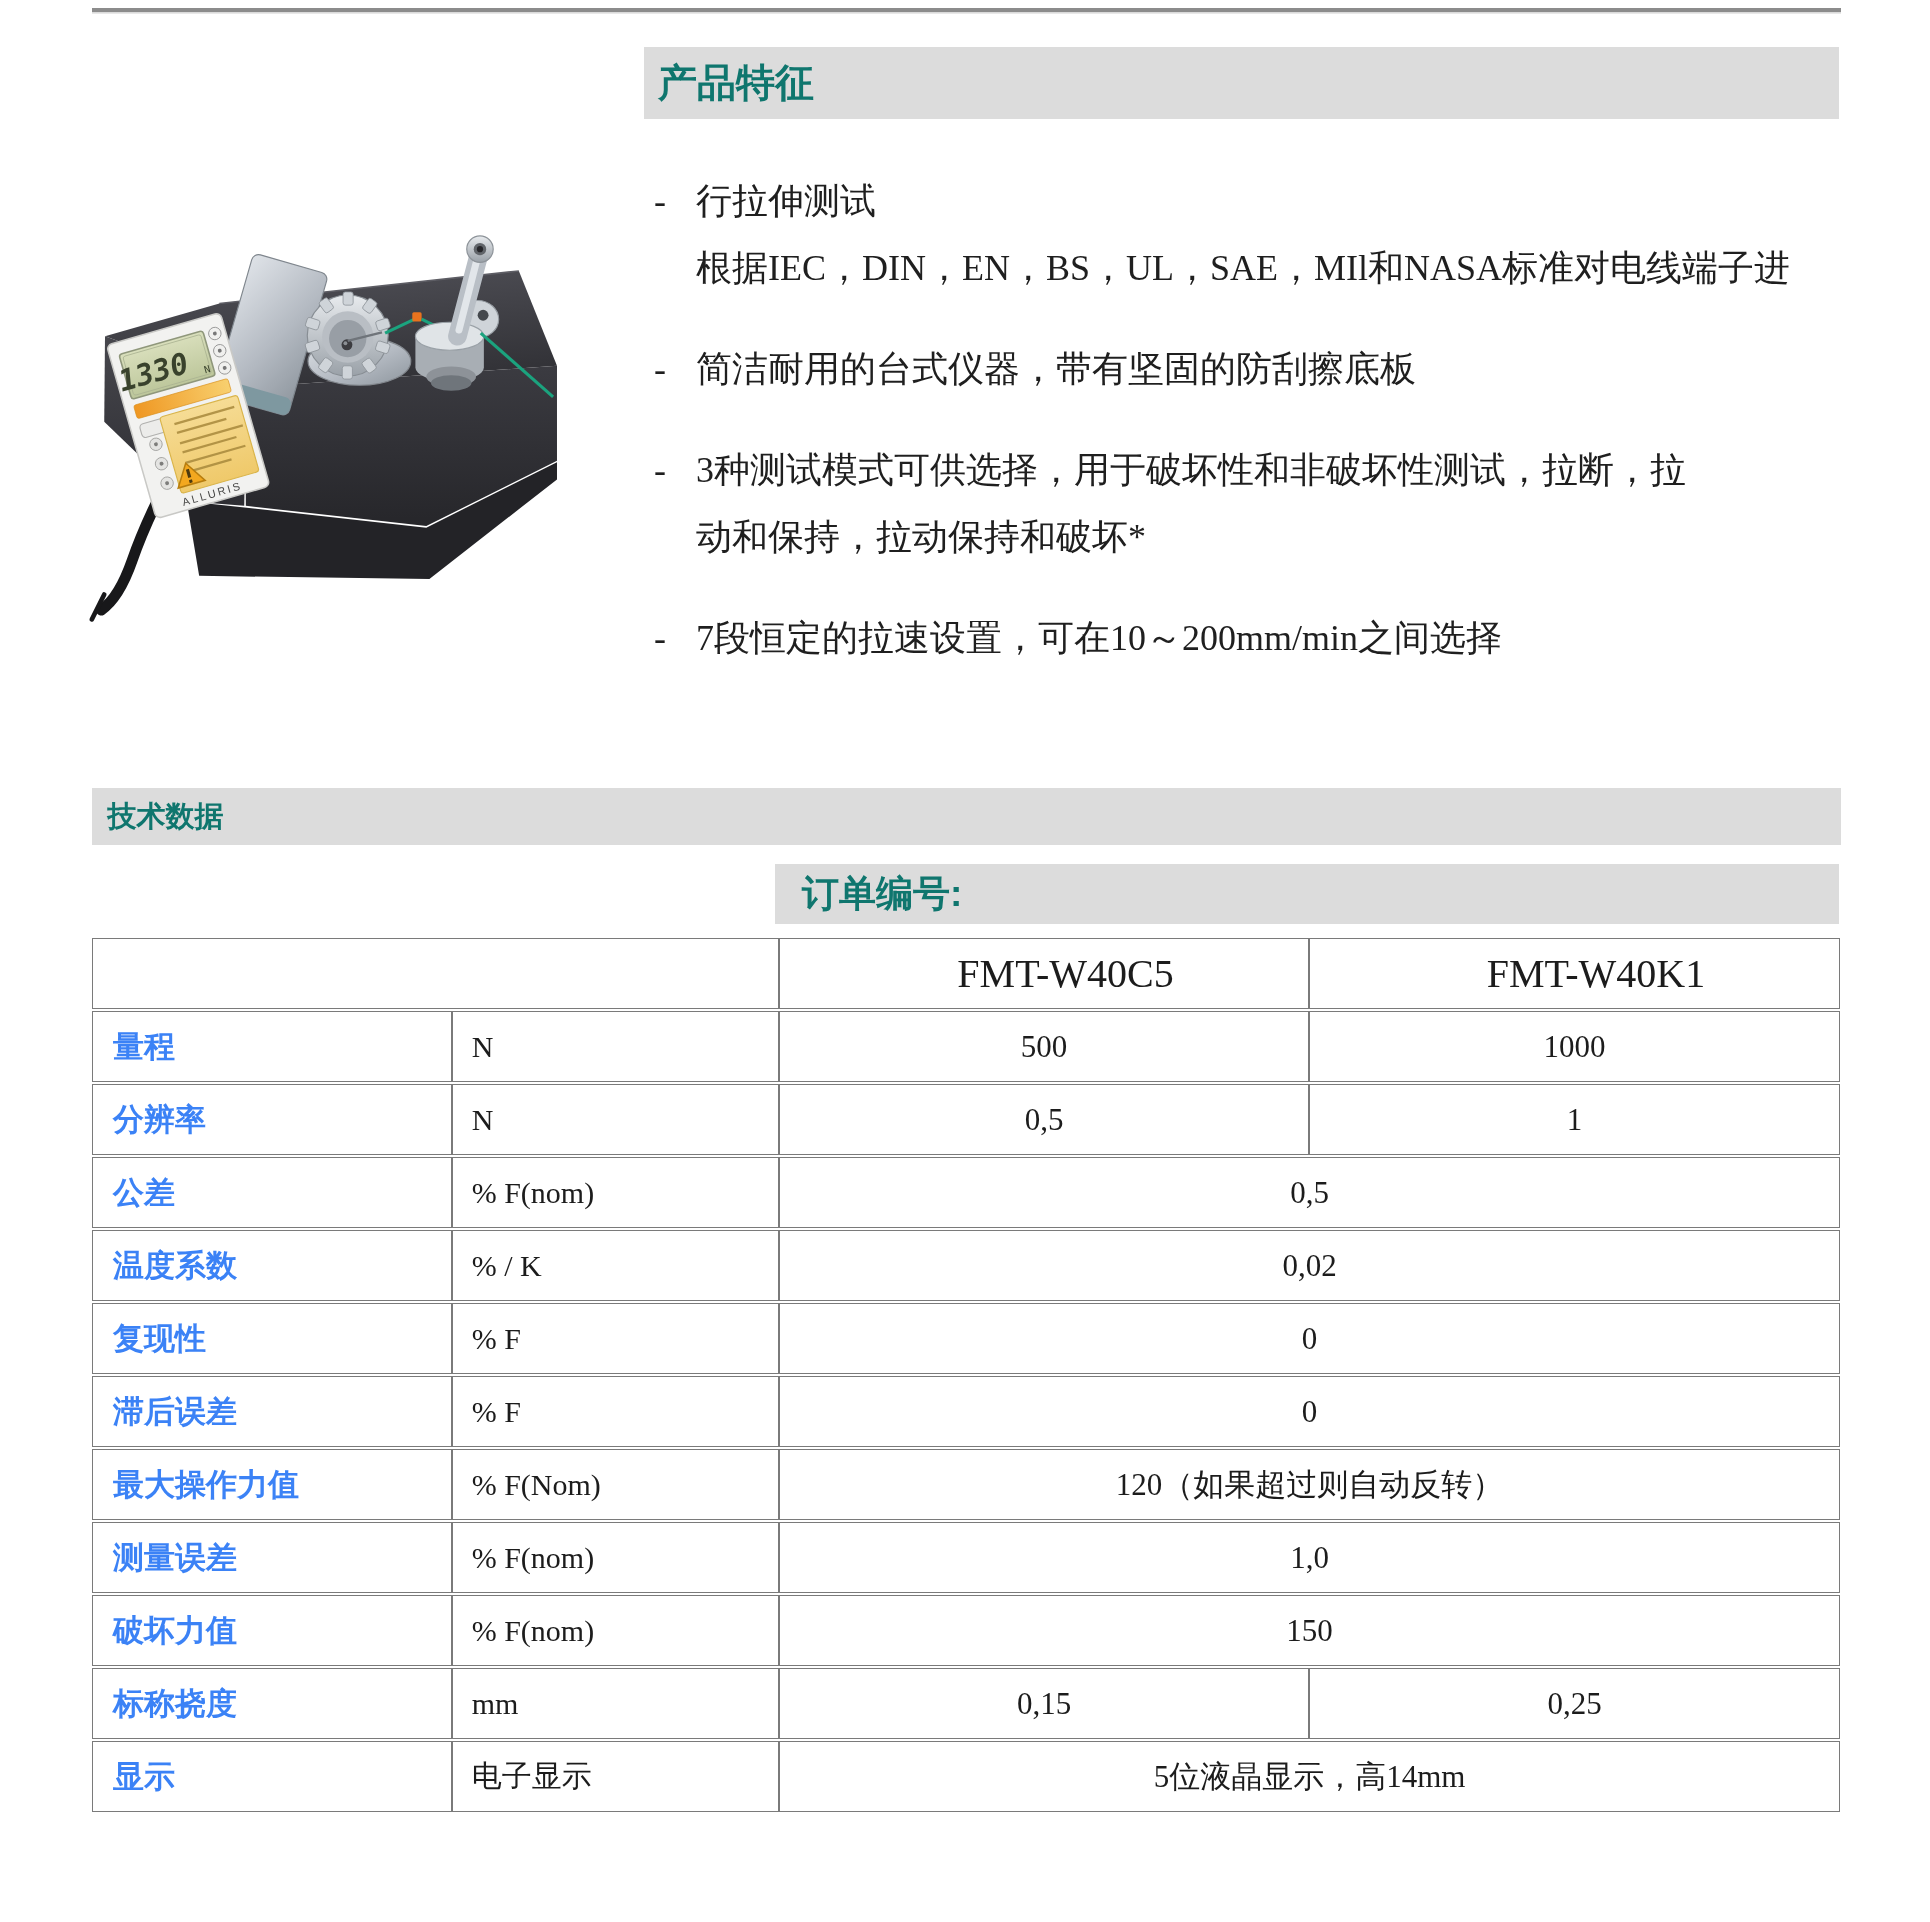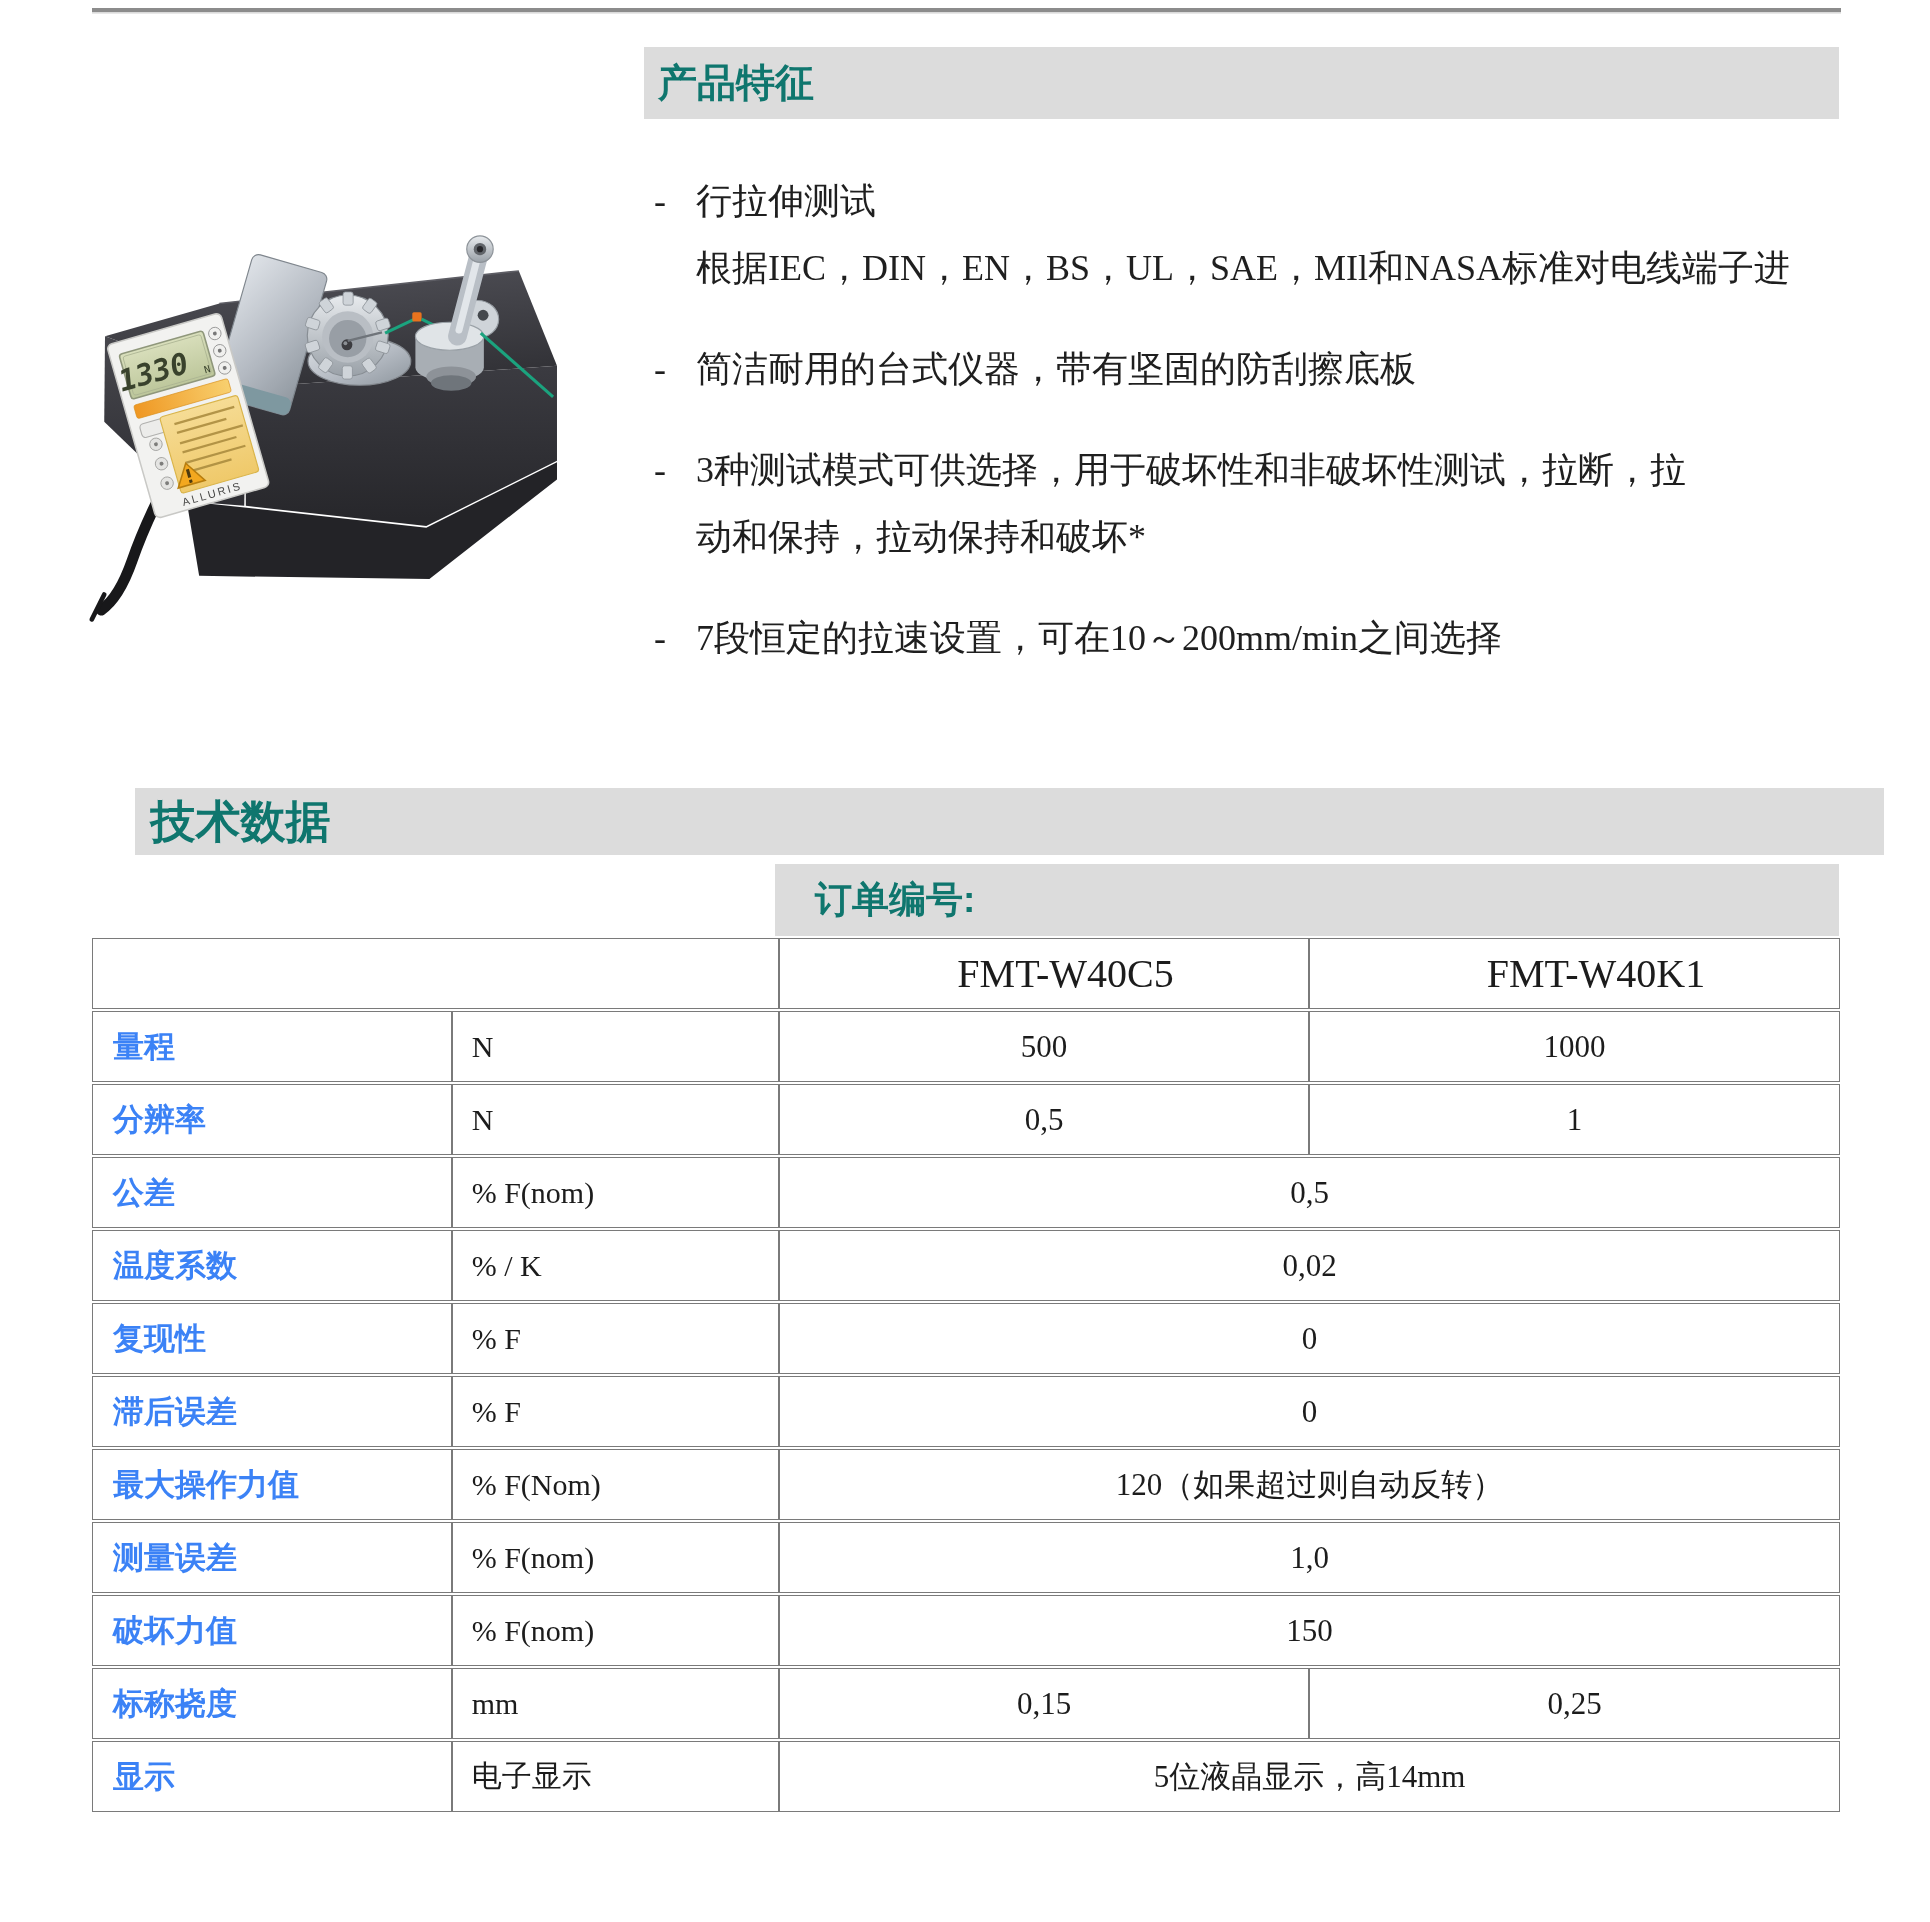--- a/index.html
+++ b/index.html
@@ -15,22 +15,22 @@
     position:absolute;left:92px;top:7.8px;width:1749px;height:3.9px;
     background:#8c8c8c;box-shadow:0 1.6px 0 #dadada;
   }
   .band{
     position:absolute;background:#dcdcdc;
     display:flex;align-items:center;
     font-family:"Liberation Sans","DejaVu Sans",sans-serif;
     font-weight:bold;color:#0f766e;
   }
   .band-features{left:644px;top:47px;width:1195px;height:72px;font-size:39px;padding-left:14px;box-sizing:border-box;}
-  .band-tech{left:92px;top:788px;width:1749px;height:67px;font-size:45px;padding-left:15.6px;box-sizing:border-box;margin-left:43px;}
-  .band-order{left:775px;top:864px;width:1064px;height:72px;font-size:37px;padding-left:40px;box-sizing:border-box;}
+  .band-tech{left:92px;top:788px;width:1749px;height:57px;font-size:29px;padding-left:15.6px;box-sizing:border-box;}
+  .band-order{left:775px;top:864px;width:1064px;height:60px;font-size:37px;padding-left:27px;box-sizing:border-box;}
 
   .features{
     position:absolute;left:651px;top:168px;width:1191px;
     font-size:36px;line-height:67px;color:#1f1f1f;
   }
   .feat-item{display:flex;margin-bottom:34px;}
   .feat-marker{width:45px;flex:0 0 45px;text-align:left;padding-left:3.1px;box-sizing:border-box;}
   .feat-text{flex:1;}
 
   .device-wrap{position:absolute;left:70px;top:140px;width:529px;height:545px;}

